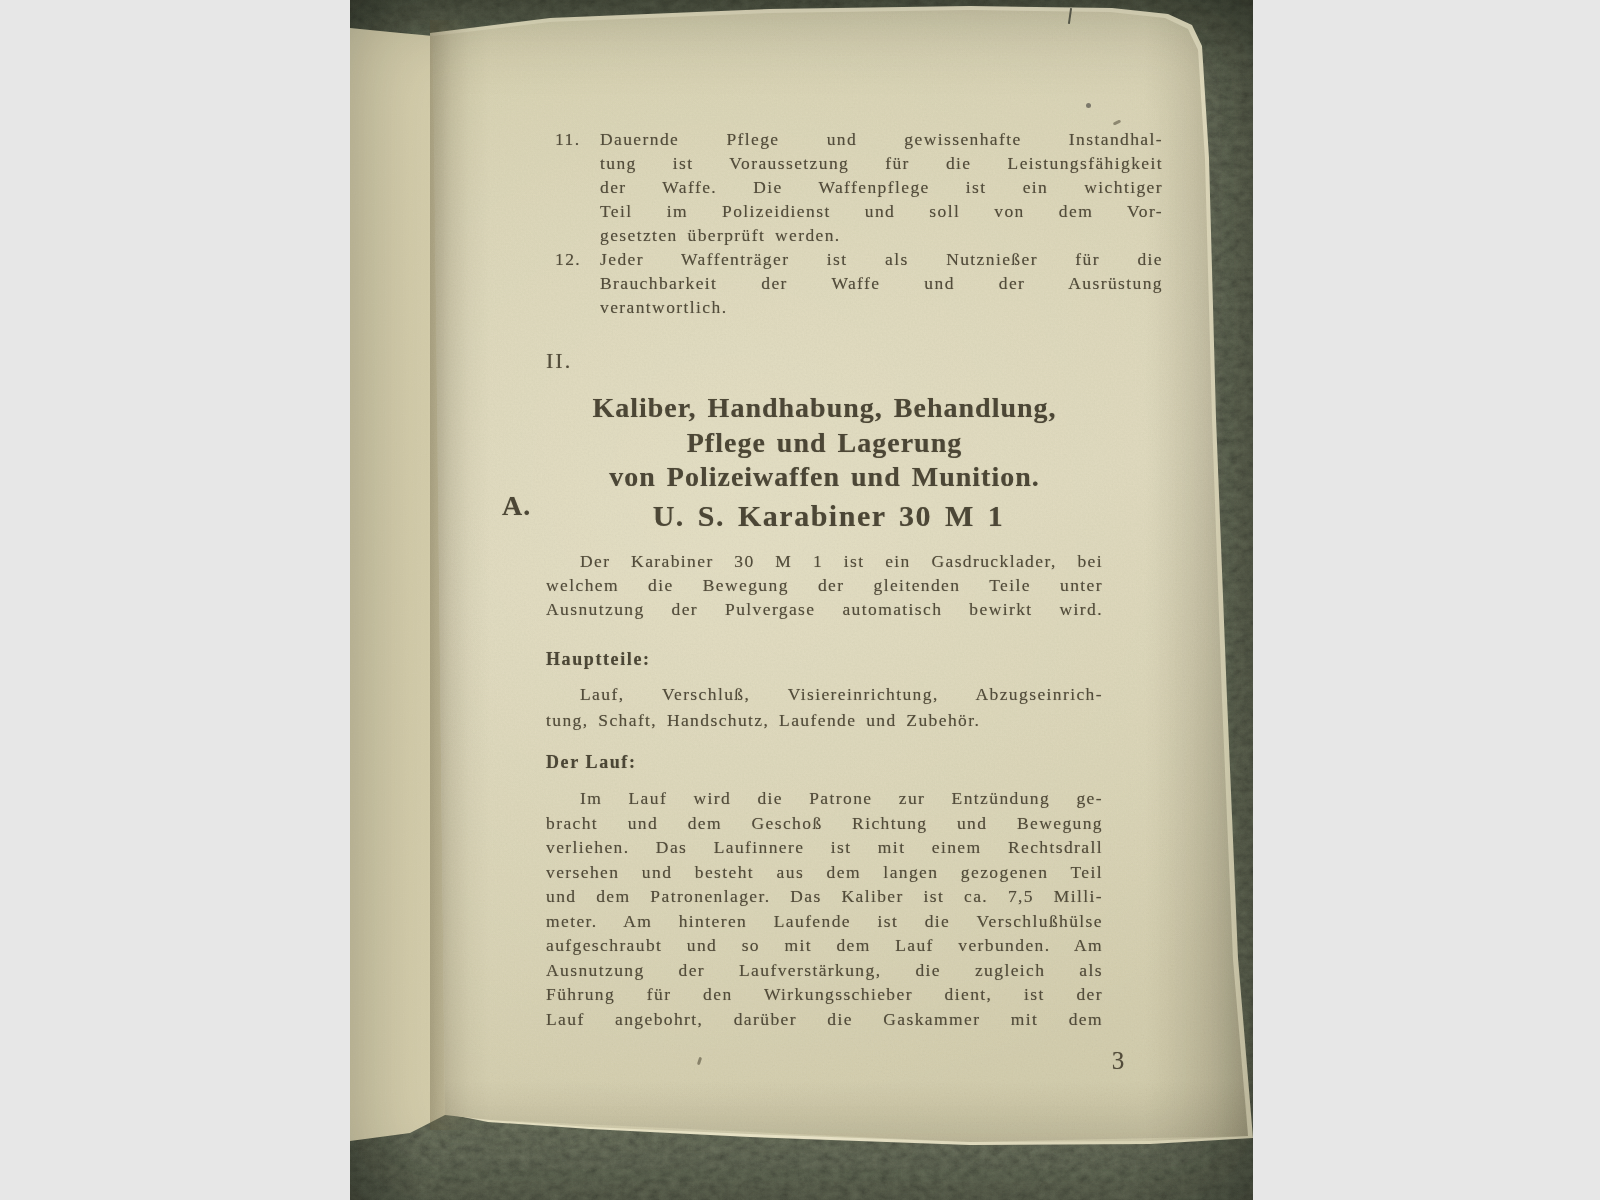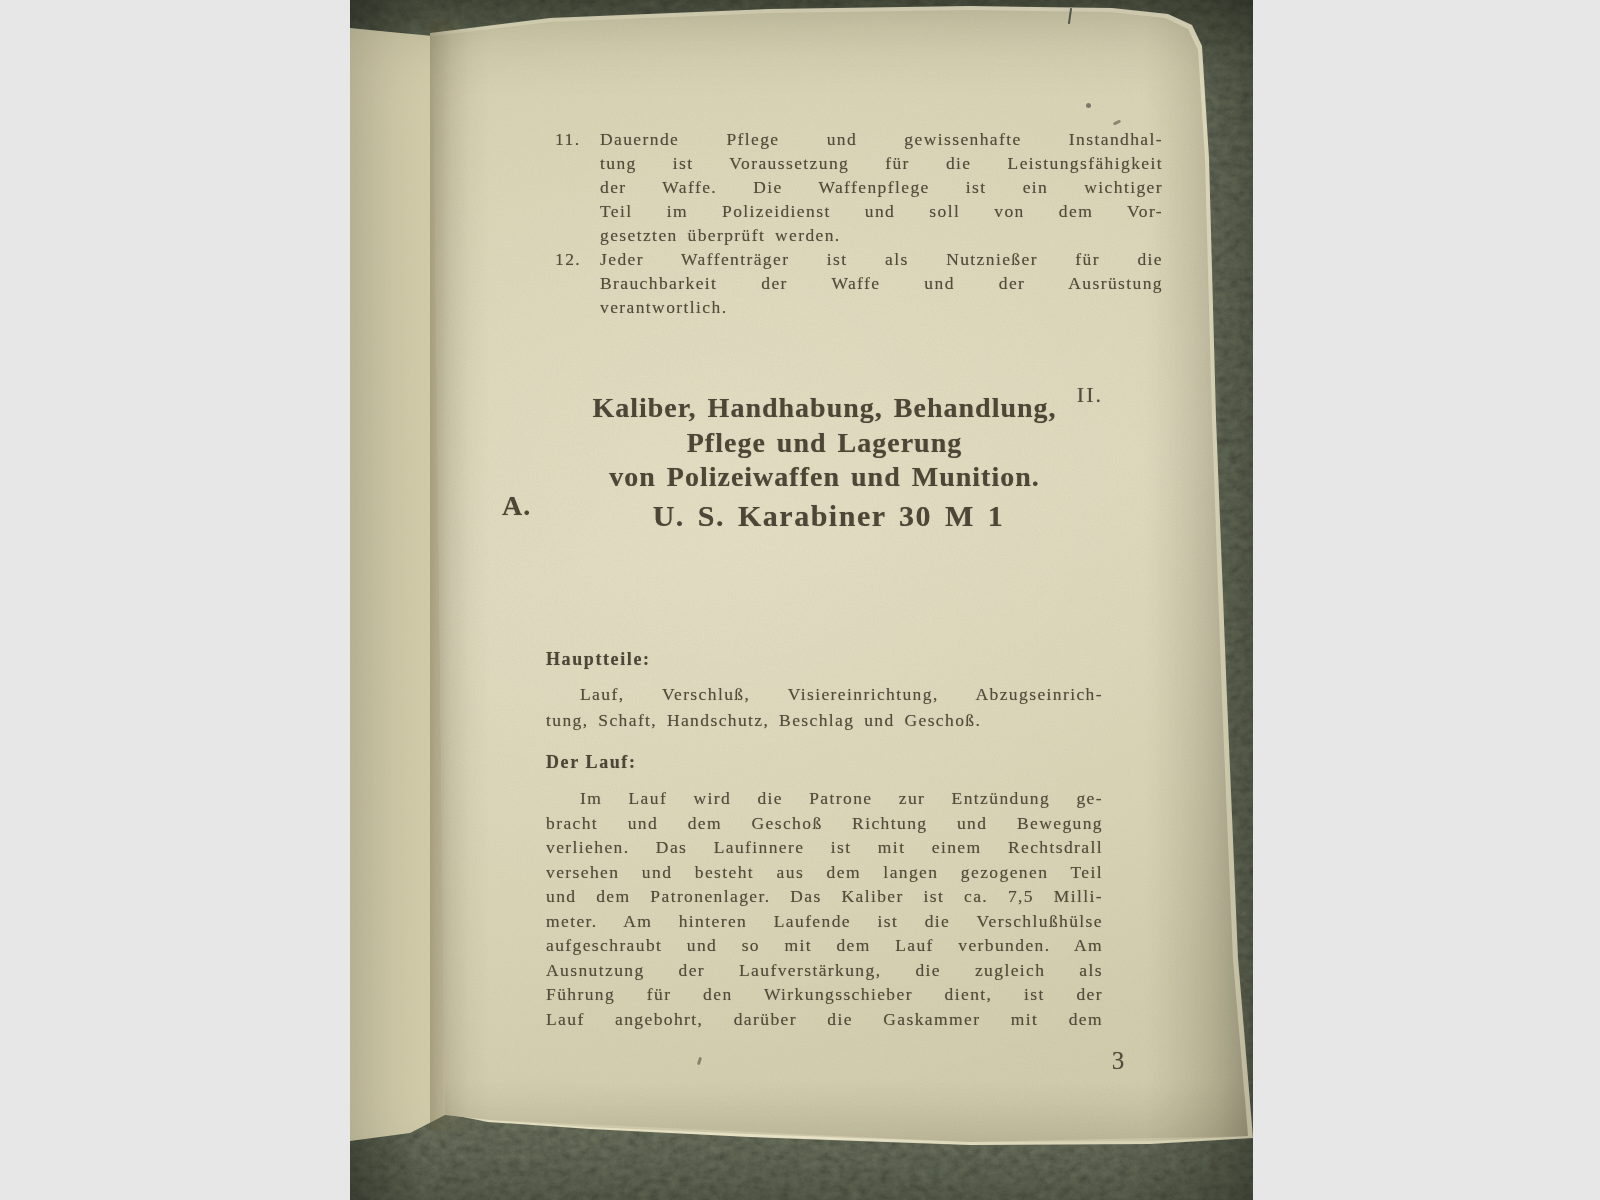--- a/index.html
+++ b/index.html
@@ -63,22 +63,22 @@
   .blk{position:absolute;}
   .tline{height:24px;line-height:24px;overflow:hidden;}
   .j{text-align:justify;text-align-last:justify;-moz-text-align-last:justify;}
   .ind{text-indent:34px;}
   .center-lines .tline{text-align:center;text-align-last:center;}
   .body-font{font-size:17.5px;letter-spacing:1.4px;word-spacing:4px;
     text-shadow:0 0 .7px rgba(75,69,53,.55);}
   .list-block{left:205px;top:127px;width:608px;}
   .list-item{position:relative;padding-left:45px;}
   .list-num{position:absolute;left:0;top:0;height:24px;line-height:24px;}
-  .sec-numeral{left:196px;top:348px;width:557px;text-align:right;
-    font-size:22px;letter-spacing:2px;text-shadow:0 0 .7px rgba(75,69,53,.55);margin-top:34px;}
+  .sec-numeral{left:196px;top:348px;width:557px;text-align:left;
+    font-size:22px;letter-spacing:2px;text-shadow:0 0 .7px rgba(75,69,53,.55);}
   .sec-title{left:196px;top:391px;width:557px;font-weight:700;font-size:28px;color:rgba(70,64,48,.95);
     letter-spacing:1px;word-spacing:3px;text-shadow:0 0 .8px rgba(70,64,48,.5);}
   .sec-title .tline{height:34.5px;line-height:34.5px;}
   .label-a{left:152px;top:490px;font-size:28px;font-weight:700;letter-spacing:1px;
     color:rgba(70,64,48,.95);text-shadow:0 0 .8px rgba(70,64,48,.5);}
   .sub-title{left:200px;top:499px;width:557px;text-align:center;font-weight:700;font-size:30px;
     letter-spacing:1.5px;word-spacing:4px;color:rgba(70,64,48,.95);text-shadow:0 0 .8px rgba(70,64,48,.5);}
   .intro-block{left:196px;top:549px;width:557px;}
   .para-heading{font-weight:700;font-size:18px;letter-spacing:1.6px;
     color:rgba(70,64,48,.95);text-shadow:0 0 .8px rgba(70,64,48,.55);}
@@ -179,26 +179,31 @@
       <div class="blk sec-title center-lines">
           <div class="tline">Kaliber, Handhabung, Behandlung,</div>
           <div class="tline">Pflege und Lagerung</div>
           <div class="tline">von Polizeiwaffen und Munition.</div>
         </div>
 
       <div class="blk label-a">A.</div>
 
       <div class="blk sub-title">U. S. Karabiner 30 M 1</div>
 
+      <div class="blk intro-block body-font">
+          <div class="tline j ind">Der Karabiner 30 M 1 ist ein Gasdrucklader, bei</div>
+          <div class="tline j">welchem die Bewegung der gleitenden Teile unter</div>
+          <div class="tline j">Ausnutzung der Pulvergase automatisch bewirkt wird.</div>
+        </div>
 
       <div class="blk h-haupt para-heading">Hauptteile:</div>
 
       <div class="blk haupt-block body-font">
           <div class="tline j ind">Lauf, Verschluß, Visiereinrichtung, Abzugseinrich-</div>
-          <div class="tline">tung, Schaft, Handschutz, Beschlag und Geschoß.</div>
+          <div class="tline">tung, Schaft, Handschutz, Laufende und Zubehör.</div>
         </div>
 
       <div class="blk h-lauf para-heading">Der Lauf:</div>
 
       <div class="blk lauf-block body-font">
           <div class="tline j ind">Im Lauf wird die Patrone zur Entzündung ge-</div>
           <div class="tline j">bracht und dem Geschoß Richtung und Bewegung</div>
           <div class="tline j">verliehen. Das Laufinnere ist mit einem Rechtsdrall</div>
           <div class="tline j">versehen und besteht aus dem langen gezogenen Teil</div>
           <div class="tline j">und dem Patronenlager. Das Kaliber ist ca. 7,5 Milli-</div>

